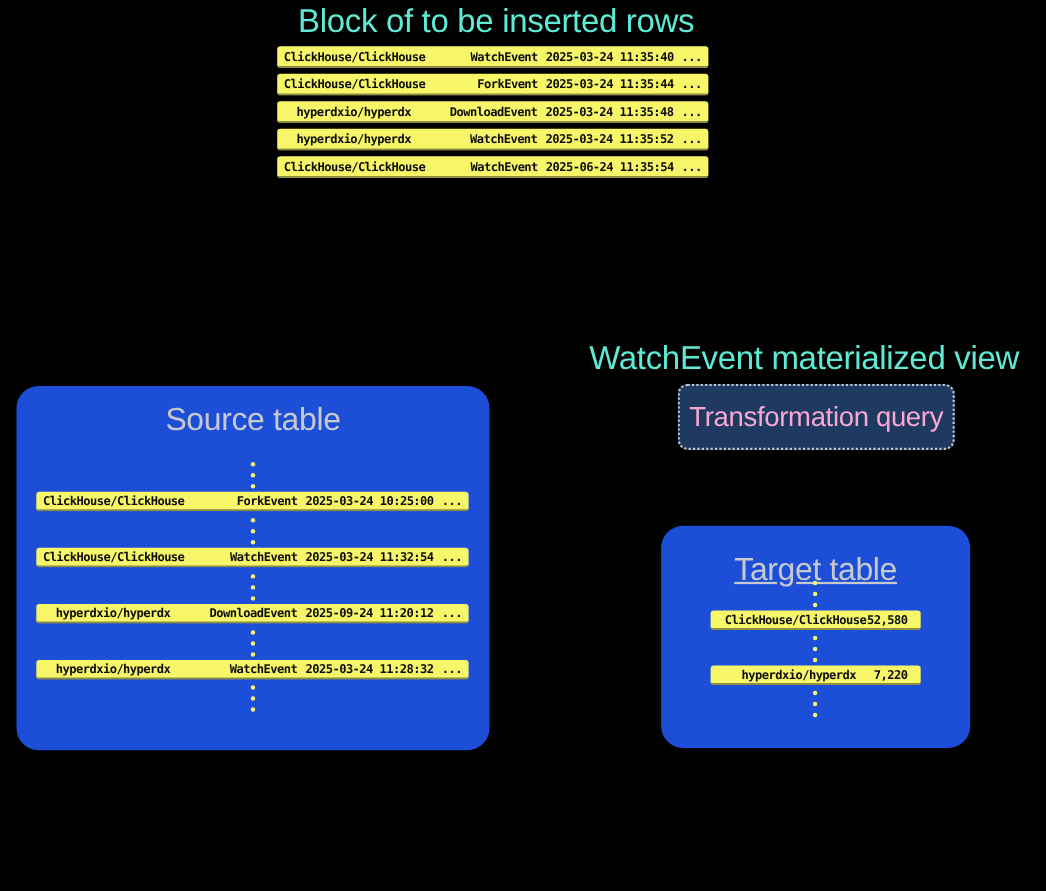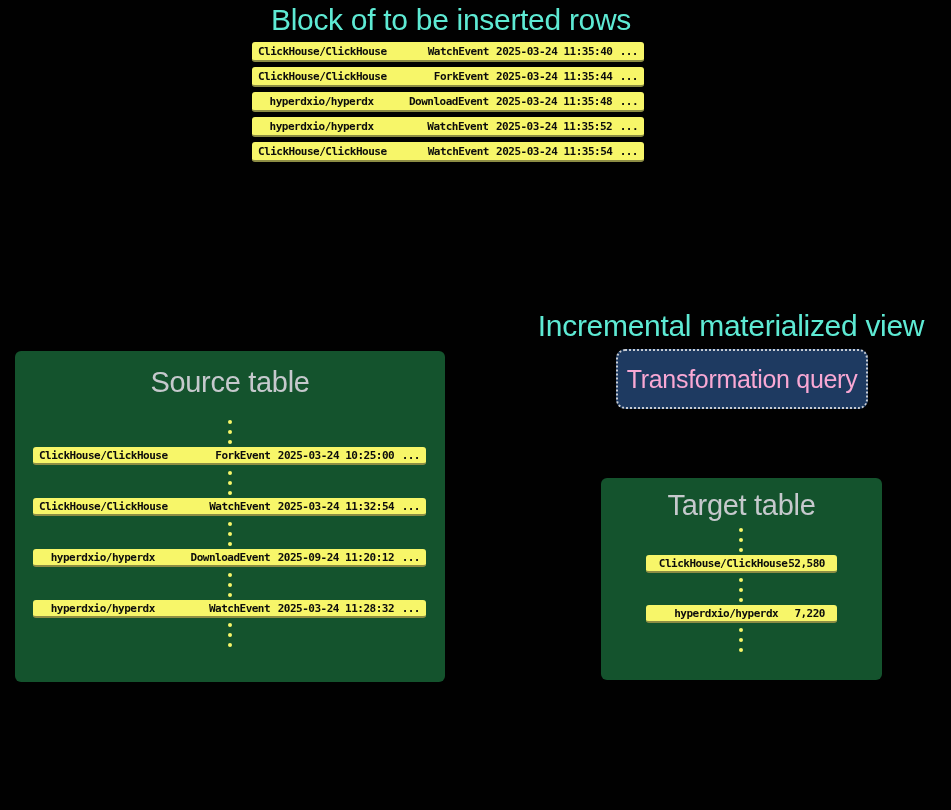--- a/index.html
+++ b/index.html
@@ -5,21 +5,21 @@
   html,body{margin:0;padding:0;background:#000;}
   .canvas{
     position:relative;width:951px;height:810px;background:#010101;
     overflow:hidden;font-family:"Liberation Sans",sans-serif;
   }
   .big-title{
     position:absolute;text-align:center;color:#5eead4;
     font-size:30px;font-weight:400;letter-spacing:-0.3px;white-space:nowrap;
   }
   .panel{
-    position:absolute;background:#14532d;border-radius:6px;
+    position:absolute;background:#1d4ed8;border-radius:20px;
   }
   .panel-title{
     position:absolute;left:0;right:0;text-align:center;color:#c6c9cd;
     font-size:29px;font-weight:400;letter-spacing:-0.3px;
   }
   
   .yrow{
     position:absolute;box-sizing:border-box;height:20px;
     background:#f7f669;border-bottom:2px solid #8d8d44;border-radius:3px;
     display:flex;align-items:center;
@@ -74,21 +74,21 @@
   </div>
   <div class="yrow" style="left:252px;top:117px;width:392px;">
     <span class="c-repo">hyperdxio/hyperdx</span>
     <span class="c-event">WatchEvent</span>
     <span class="c-ts">2025-03-24 11:35:52</span>
     <span class="c-more">...</span>
   </div>
   <div class="yrow" style="left:252px;top:142px;width:392px;">
     <span class="c-repo">ClickHouse/ClickHouse</span>
     <span class="c-event">WatchEvent</span>
-    <span class="c-ts">2025-03-24 11:35:54</span>
+    <span class="c-ts">2025-06-24 11:35:54</span>
     <span class="c-more">...</span>
   </div>
 
   <div class="panel" style="left:15px;top:351px;width:430px;height:331px;">
     <div class="panel-title" style="top:15px;">Source table</div>
   </div>
 
   <div class="dots" style="left:228px;top:420px;">
       <i></i>
       <i></i>
@@ -132,26 +132,26 @@
     <span class="c-event">WatchEvent</span>
     <span class="c-ts">2025-03-24 11:28:32</span>
     <span class="c-more">...</span>
   </div>
   <div class="dots" style="left:228px;top:623px;">
       <i></i>
       <i></i>
       <i></i>
     </div>
 
-  <div class="big-title" style="left:520px;top:309px;width:422px;">Incremental materialized view</div>
+  <div class="big-title" style="left:520px;top:309px;width:422px;">WatchEvent materialized view</div>
 
   <div class="query-btn">Transformation query</div>
 
   <div class="panel" style="left:601px;top:478px;width:281px;height:202px;">
-    <div class="panel-title" style="top:11px;">Target table</div>
+    <div class="panel-title" style="top:24px;text-decoration:underline;">Target table</div>
   </div>
 
   <div class="dots" style="left:739px;top:528px;">
       <i></i>
       <i></i>
       <i></i>
     </div>
   <div class="yrow agg" style="left:646px;top:555px;width:191px;height:18px;">
     <span class="c-repo">ClickHouse/ClickHouse</span>
     <span class="c-count">52,580</span>

